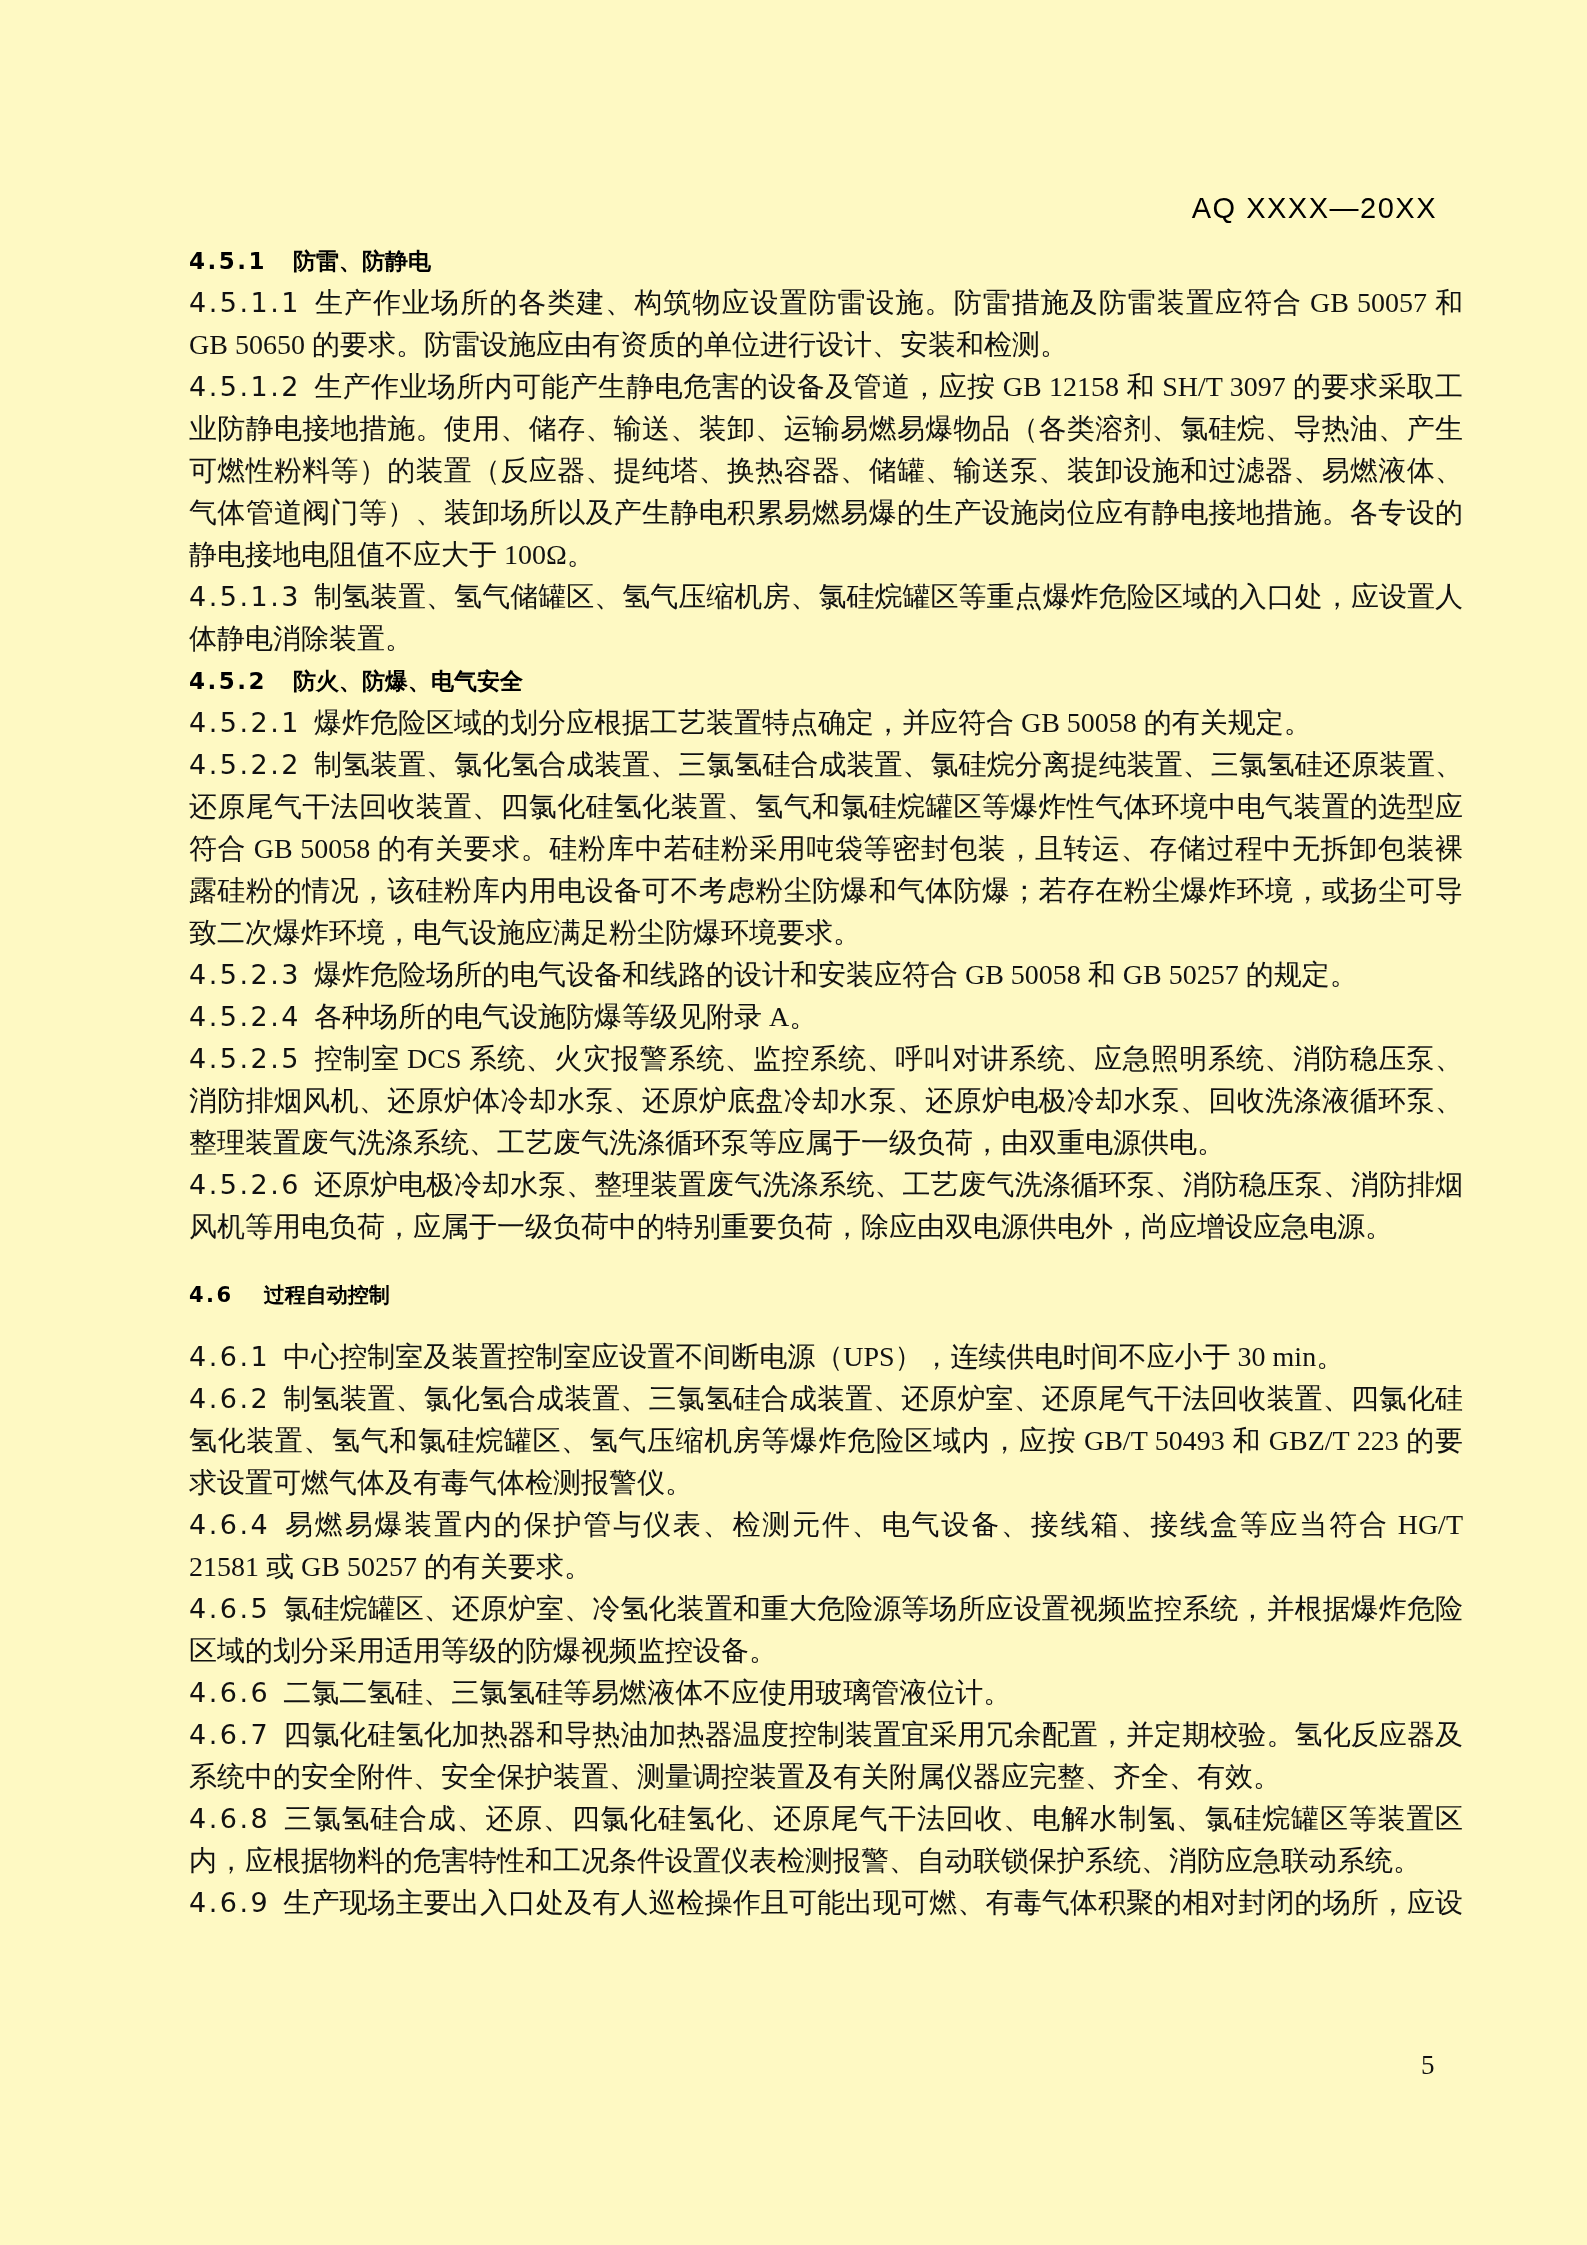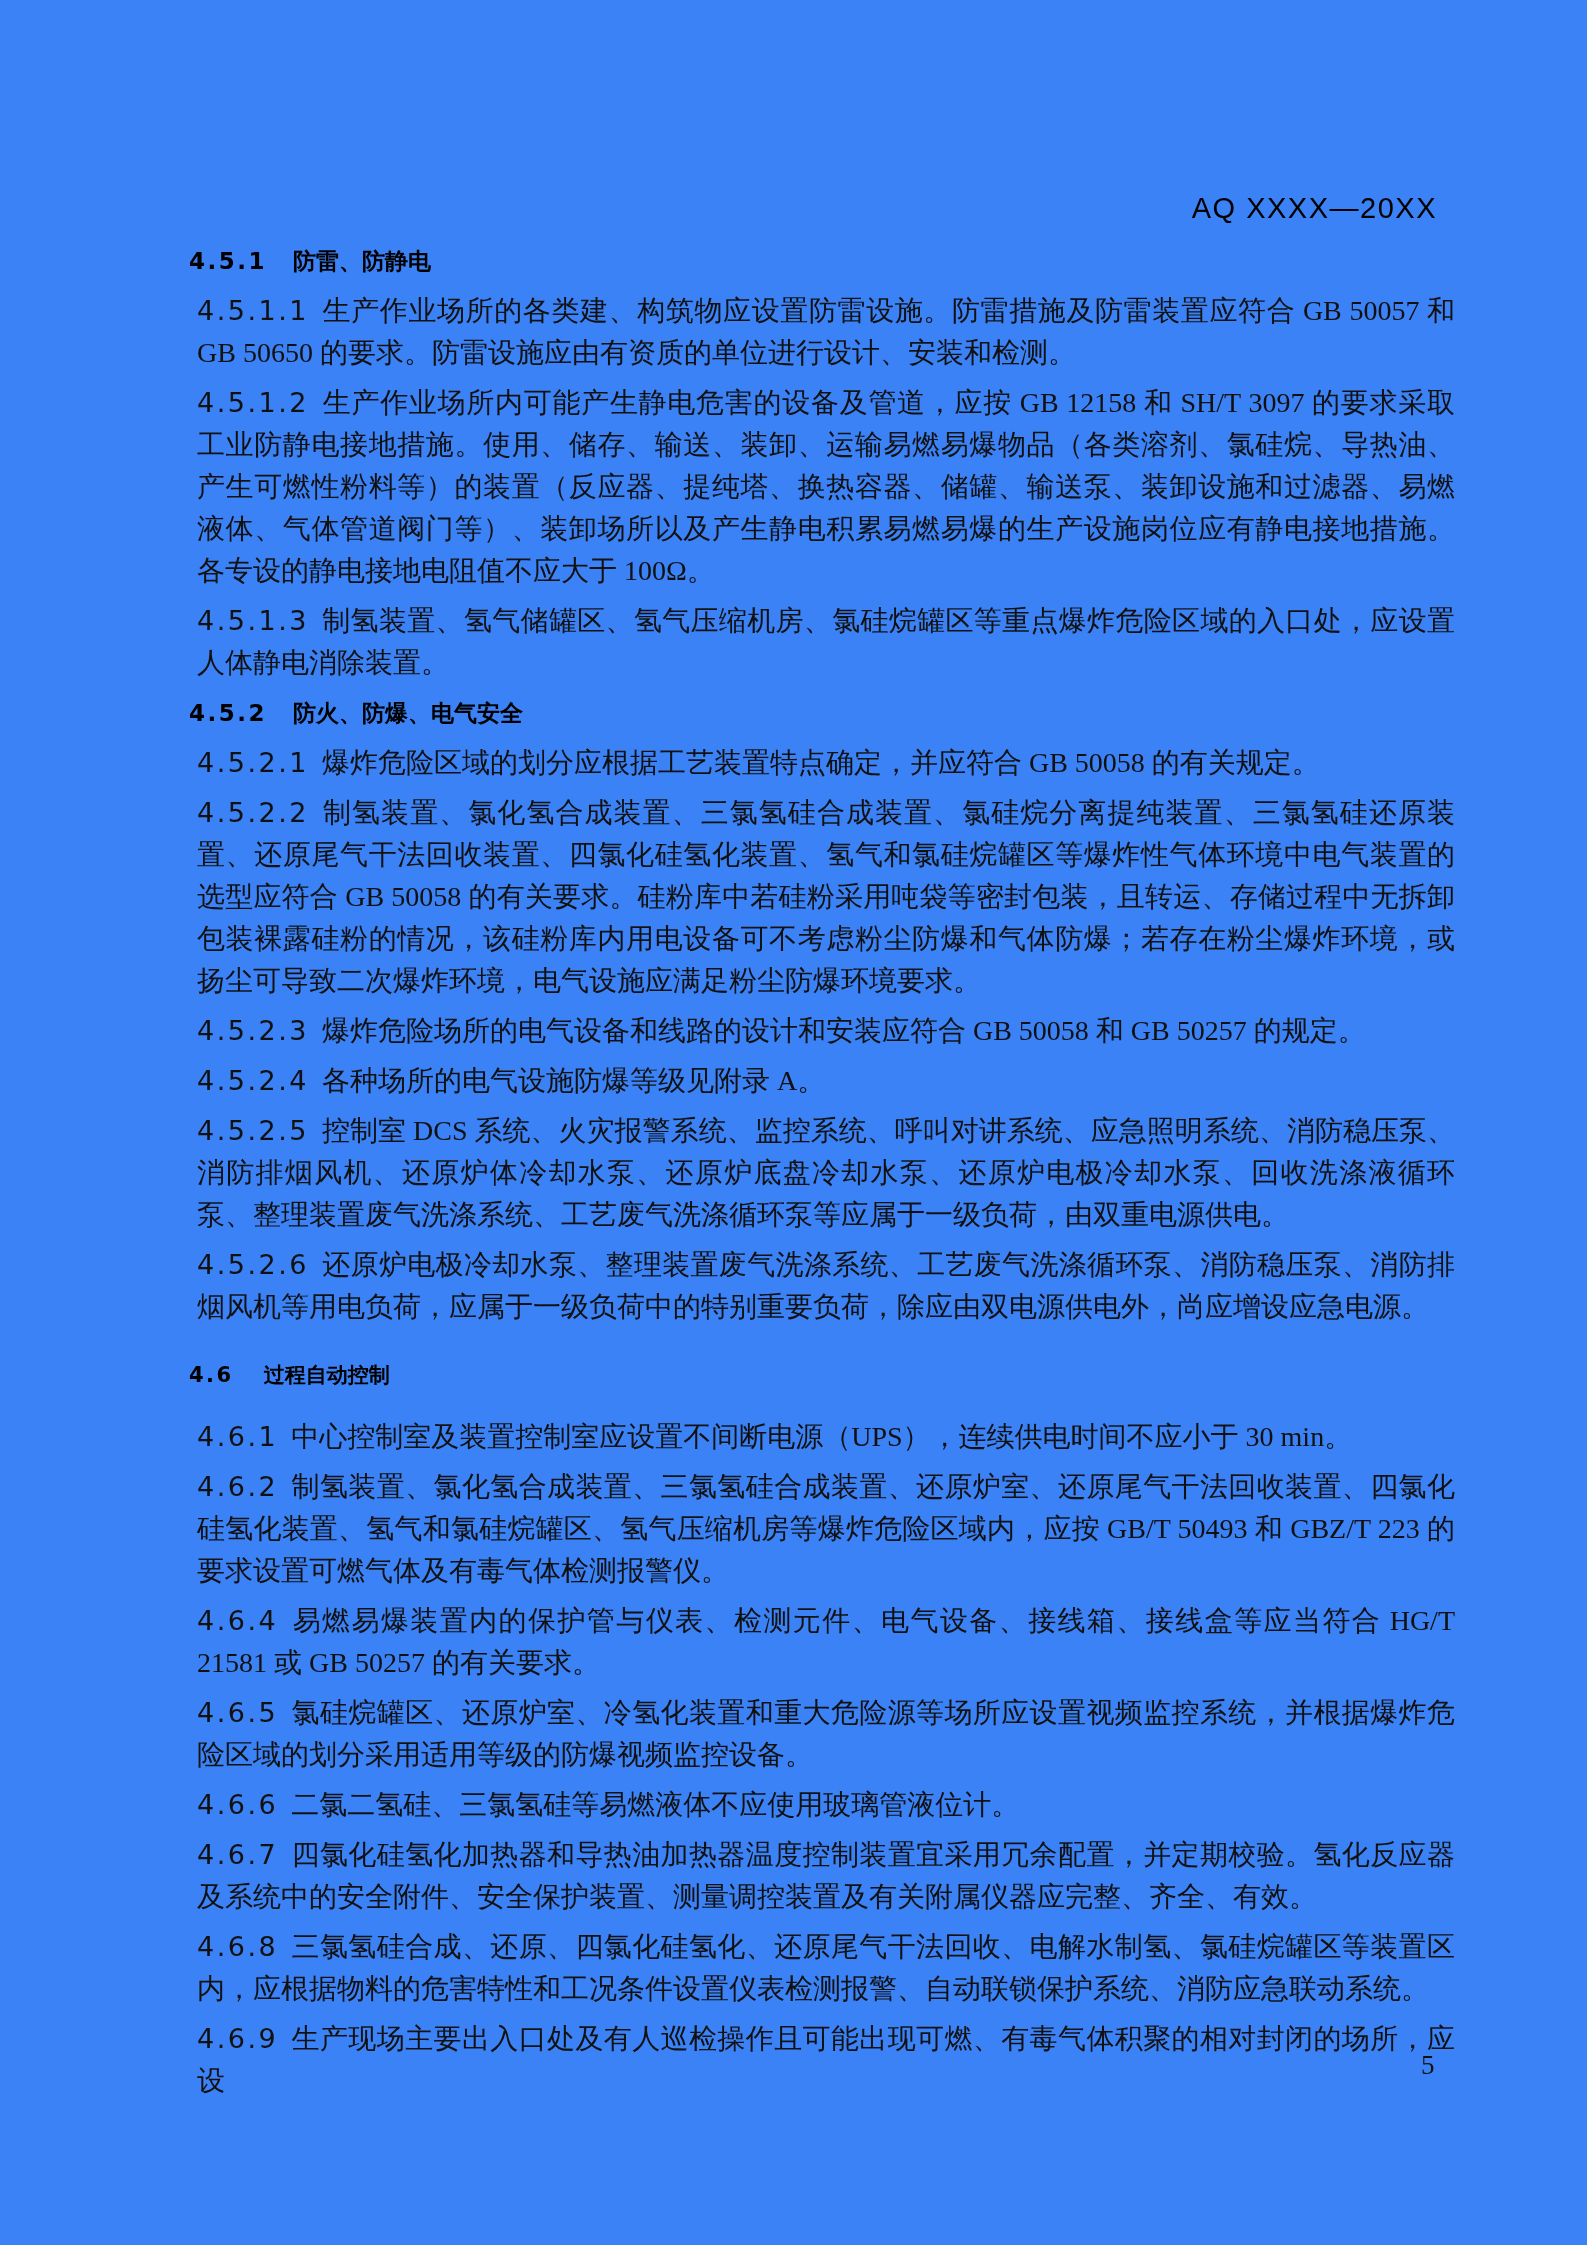--- a/index.html
+++ b/index.html
@@ -1,41 +1,41 @@
 <!DOCTYPE html>
 <html lang="zh"><head>
 <meta charset="utf-8">
 <style>
   html, body { margin: 0; padding: 0; background: #ffffff; }
   .page {
     position: relative;
     width: 1587px;
     height: 2245px;
-    background: #3b82f6;
+    background: #fef9c3;
     overflow: hidden;
     color: #0d0d0d;
   }
   .doc-header {
     position: absolute;
     top: 192px;
     right: 150px;
     font-family: "Liberation Sans", "DejaVu Sans", sans-serif;
     font-size: 29px;
     letter-spacing: 1.5px;
     color: #000;
     white-space: nowrap;
   }
   .content {
     position: absolute;
     left: 189px;
     top: 240px;
     width: 1274px;
   }
   .para {
-    margin: 8px;
+    margin: 0;
     font-family: "Liberation Serif", "DejaVu Serif", serif;
     font-size: 28px;
     line-height: 42px;
     text-align: justify;
     color: #111;
   }
   .para .num {
     font-family: "DejaVu Sans", "Liberation Sans", sans-serif;
     font-size: 27px;
     letter-spacing: 2.5px;

